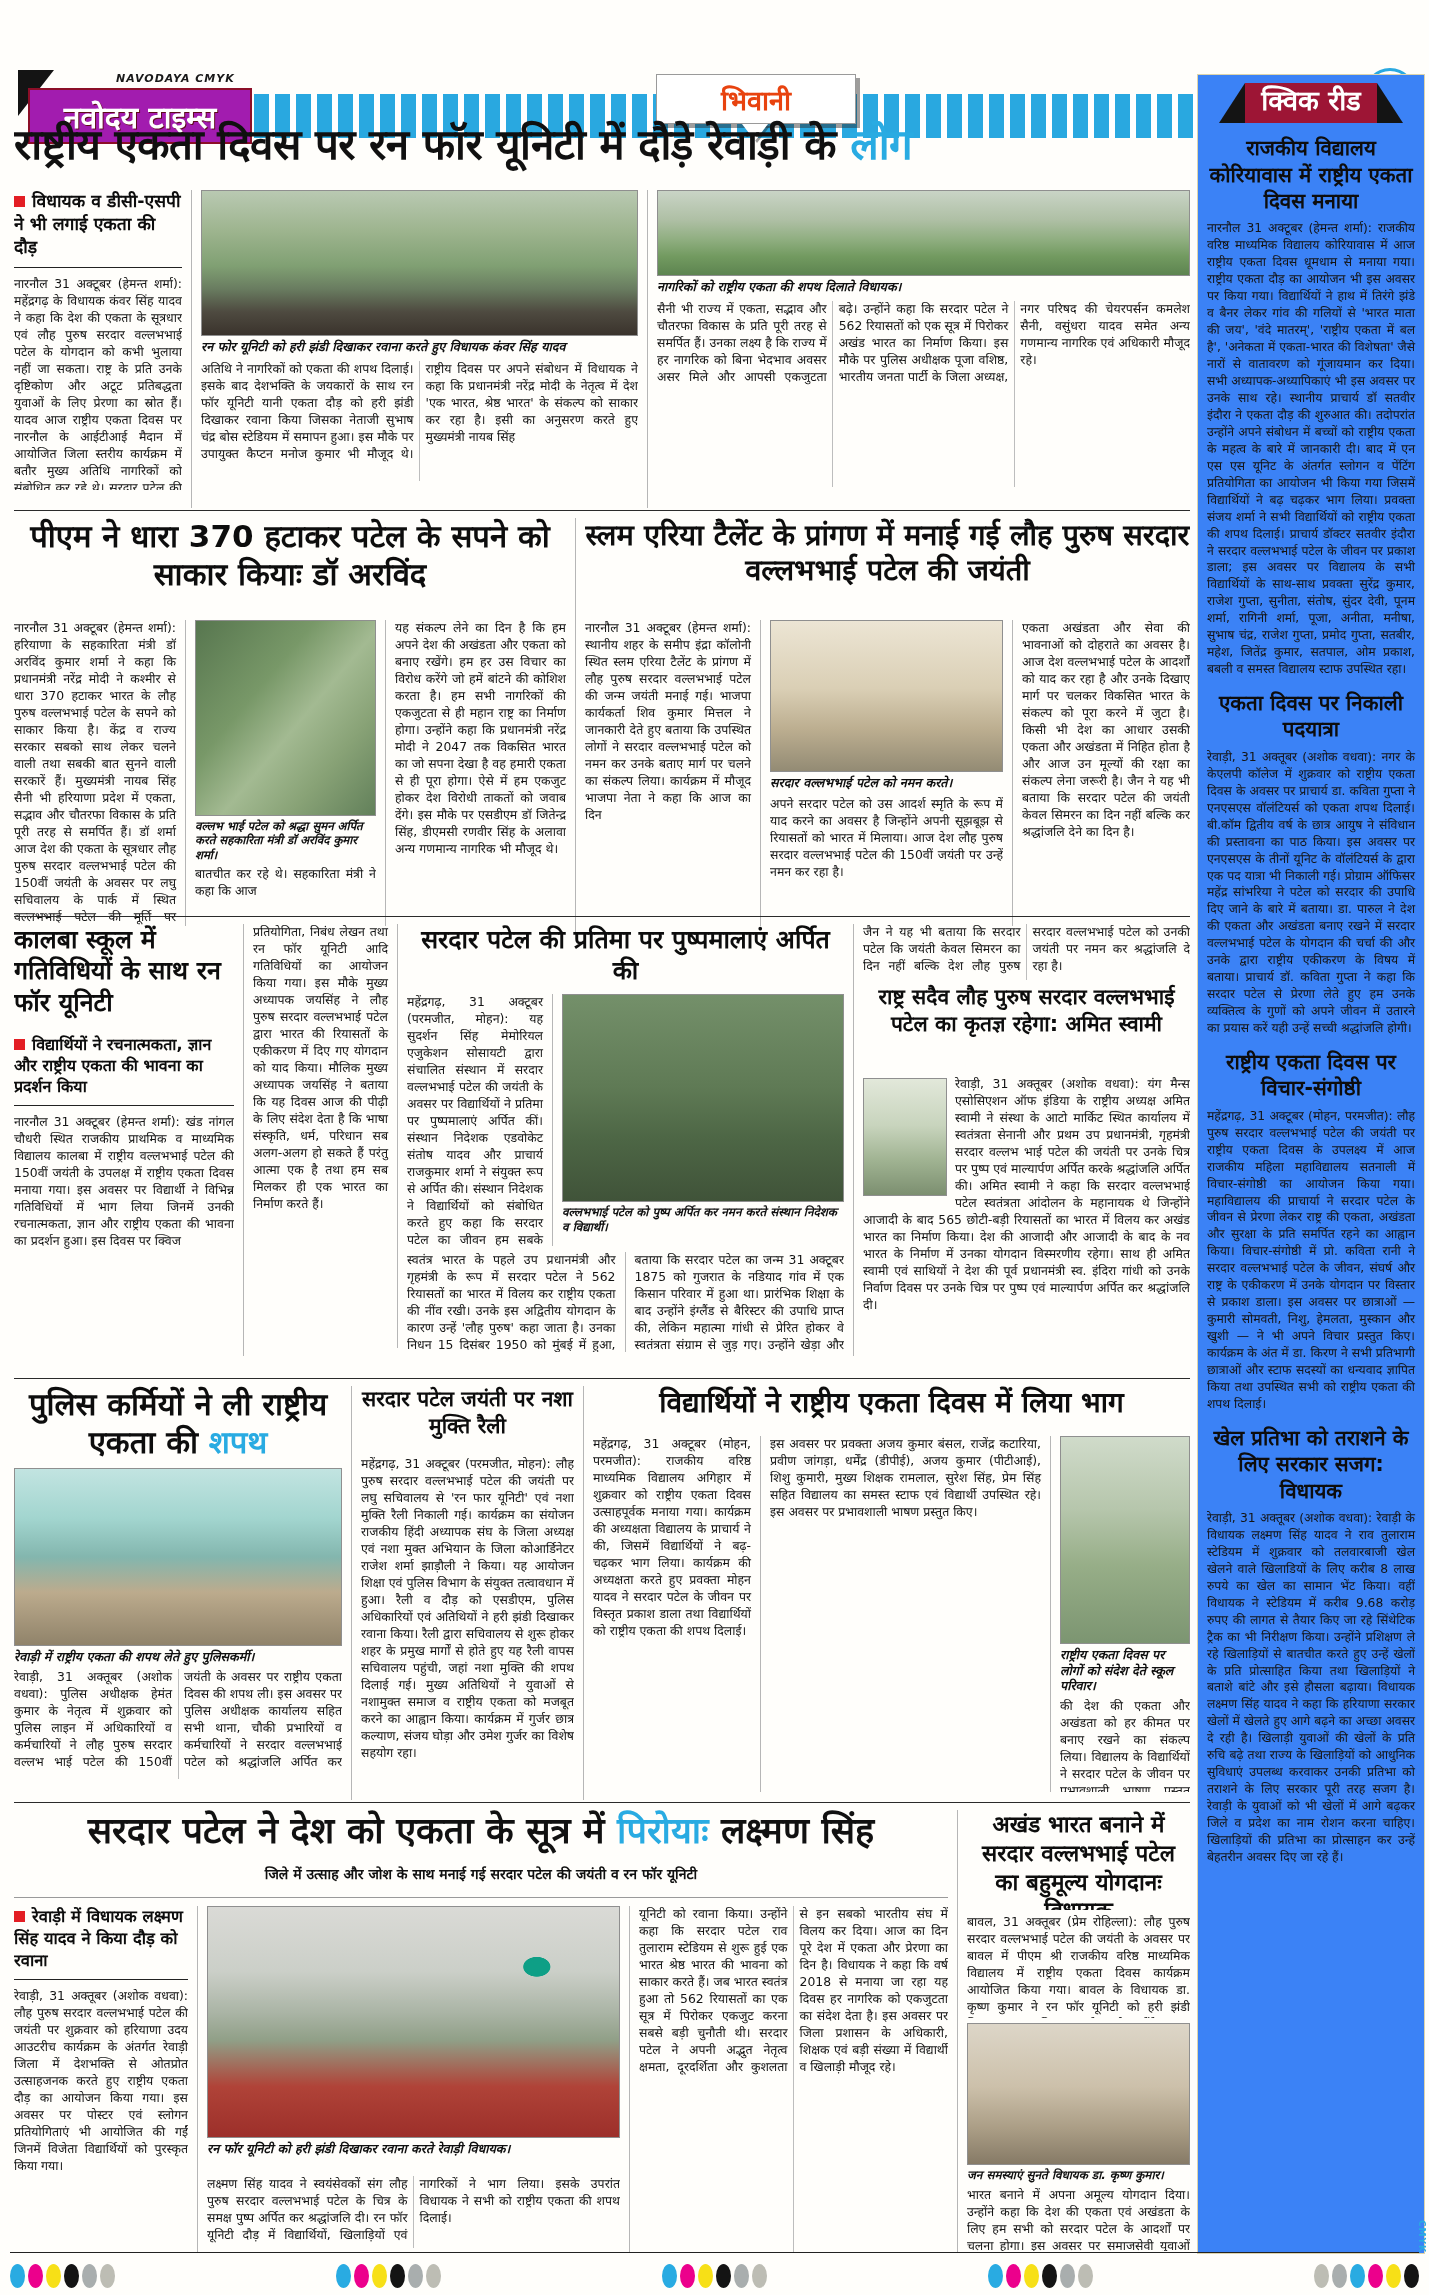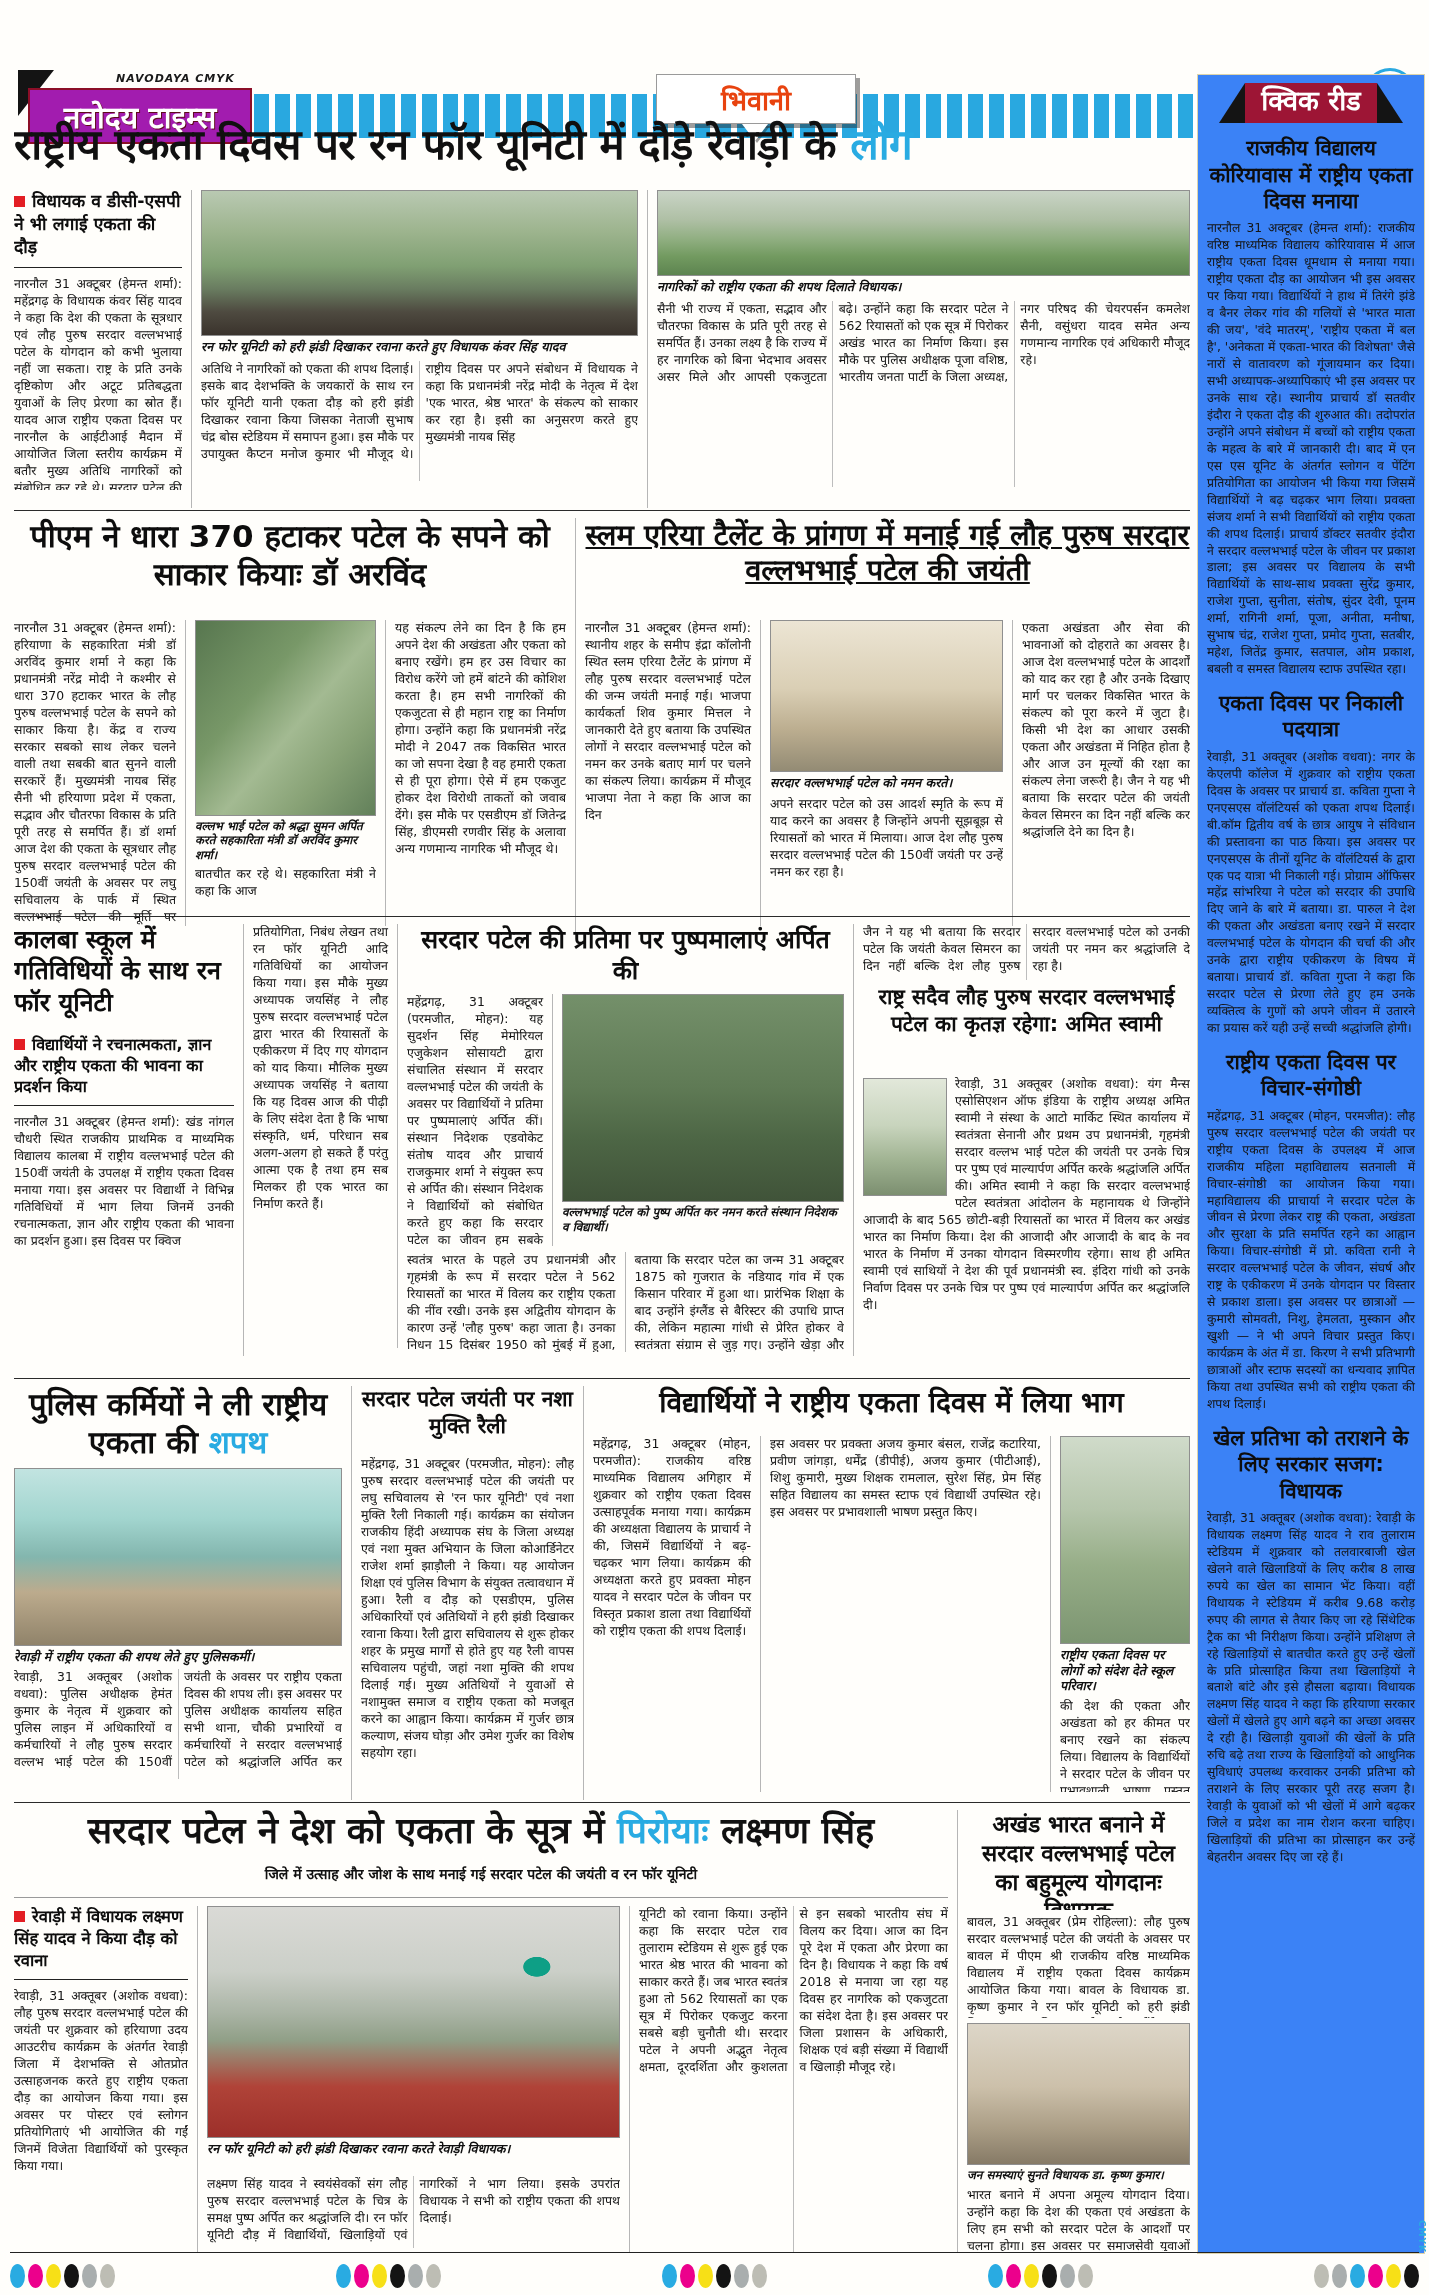--- a/index.html
+++ b/index.html
@@ -136,21 +136,21 @@
         <div class="gcol bd clip">नारनौल 31 अक्टूबर (हेमन्त शर्मा): हरियाणा के सहकारिता मंत्री डॉ अरविंद कुमार शर्मा ने कहा कि प्रधानमंत्री नरेंद्र मोदी ने कश्मीर से धारा 370 हटाकर भारत के लौह पुरुष वल्लभभाई पटेल के सपने को साकार किया है। केंद्र व राज्य सरकार सबको साथ लेकर चलने वाली तथा सबकी बात सुनने वाली सरकारें हैं। मुख्यमंत्री नायब सिंह सैनी भी हरियाणा प्रदेश में एकता, सद्भाव और चौतरफा विकास के प्रति पूरी तरह से समर्पित हैं। डॉ शर्मा आज देश की एकता के सूत्रधार लौह पुरुष सरदार वल्लभभाई पटेल की 150वीं जयंती के अवसर पर लघु सचिवालय के पार्क में स्थित वल्लभभाई पटेल की मूर्ति पर माल्यार्पण करने के बाद</div>
         <div class="gcol">
           <div class="photo ph-statue" style="height:196px;"></div>
           <div class="cap" style="font-size:11.6px;">वल्लभ भाई पटेल को श्रद्धा सुमन अर्पित करते सहकारिता मंत्री डॉ अरविंद कुमार शर्मा।</div>
           <div class="bd clip" style="height:44px; margin-top:4px;">बातचीत कर रहे थे। सहकारिता मंत्री ने कहा कि आज</div>
         </div>
         <div class="gcol bd clip">यह संकल्प लेने का दिन है कि हम अपने देश की अखंडता और एकता को बनाए रखेंगे। हम हर उस विचार का विरोध करेंगे जो हमें बांटने की कोशिश करता है। हम सभी नागरिकों की एकजुटता से ही महान राष्ट्र का निर्माण होगा। उन्होंने कहा कि प्रधानमंत्री नरेंद्र मोदी ने 2047 तक विकसित भारत का जो सपना देखा है वह हमारी एकता से ही पूरा होगा। ऐसे में हम एकजुट होकर देश विरोधी ताकतों को जवाब देंगे। इस मौके पर एसडीएम डॉ जितेन्द्र सिंह, डीएमसी रणवीर सिंह के अलावा अन्य गणमान्य नागरिक भी मौजूद थे।</div>
       </div>
     </article>
     <article class="gcol">
-      <h2 class="h-l" style="height:94px; overflow:hidden; font-size:29px;text-decoration:underline;">स्लम एरिया टैलेंट के प्रांगण में मनाई गई लौह पुरुष सरदार वल्लभभाई पटेल की जयंती</h2>
+      <h2 class="h-l" style="height:94px; overflow:hidden; font-size:29px;">स्लम एरिया टैलेंट के प्रांगण में मनाई गई लौह पुरुष सरदार वल्लभभाई पटेल की जयंती</h2>
       <div class="in-grid" style="grid-template-columns:176px 252px 1fr; height:306px; margin-top:8px;">
         <div class="gcol bd clip">नारनौल 31 अक्टूबर (हेमन्त शर्मा): स्थानीय शहर के समीप इंद्रा कॉलोनी स्थित स्लम एरिया टैलेंट के प्रांगण में लौह पुरुष सरदार वल्लभभाई पटेल की जन्म जयंती मनाई गई। भाजपा कार्यकर्ता शिव कुमार मित्तल ने जानकारी देते हुए बताया कि उपस्थित लोगों ने सरदार वल्लभभाई पटेल को नमन कर उनके बताए मार्ग पर चलने का संकल्प लिया। कार्यक्रम में मौजूद भाजपा नेता ने कहा कि आज का दिन</div>
         <div class="gcol">
           <div class="photo ph-indoor" style="height:152px;"></div>
           <div class="cap">सरदार वल्लभभाई पटेल को नमन करते।</div>
           <div class="bd clip" style="height:118px; margin-top:5px;">अपने सरदार पटेल को उस आदर्श स्मृति के रूप में याद करने का अवसर है जिन्होंने अपनी सूझबूझ से रियासतों को भारत में मिलाया। आज देश लौह पुरुष सरदार वल्लभभाई पटेल की 150वीं जयंती पर उन्हें नमन कर रहा है।</div>
         </div>
         <div class="gcol bd clip">एकता अखंडता और सेवा की भावनाओं को दोहराते का अवसर है। आज देश वल्लभभाई पटेल के आदर्शों को याद कर रहा है और उनके दिखाए मार्ग पर चलकर विकसित भारत के संकल्प को पूरा करने में जुटा है। किसी भी देश का आधार उसकी एकता और अखंडता में निहित होता है और आज उन मूल्यों की रक्षा का संकल्प लेना जरूरी है। जैन ने यह भी बताया कि सरदार पटेल की जयंती केवल सिमरन का दिन नहीं बल्कि कर श्रद्धांजलि देने का दिन है।</div>
       </div>
     </article>

